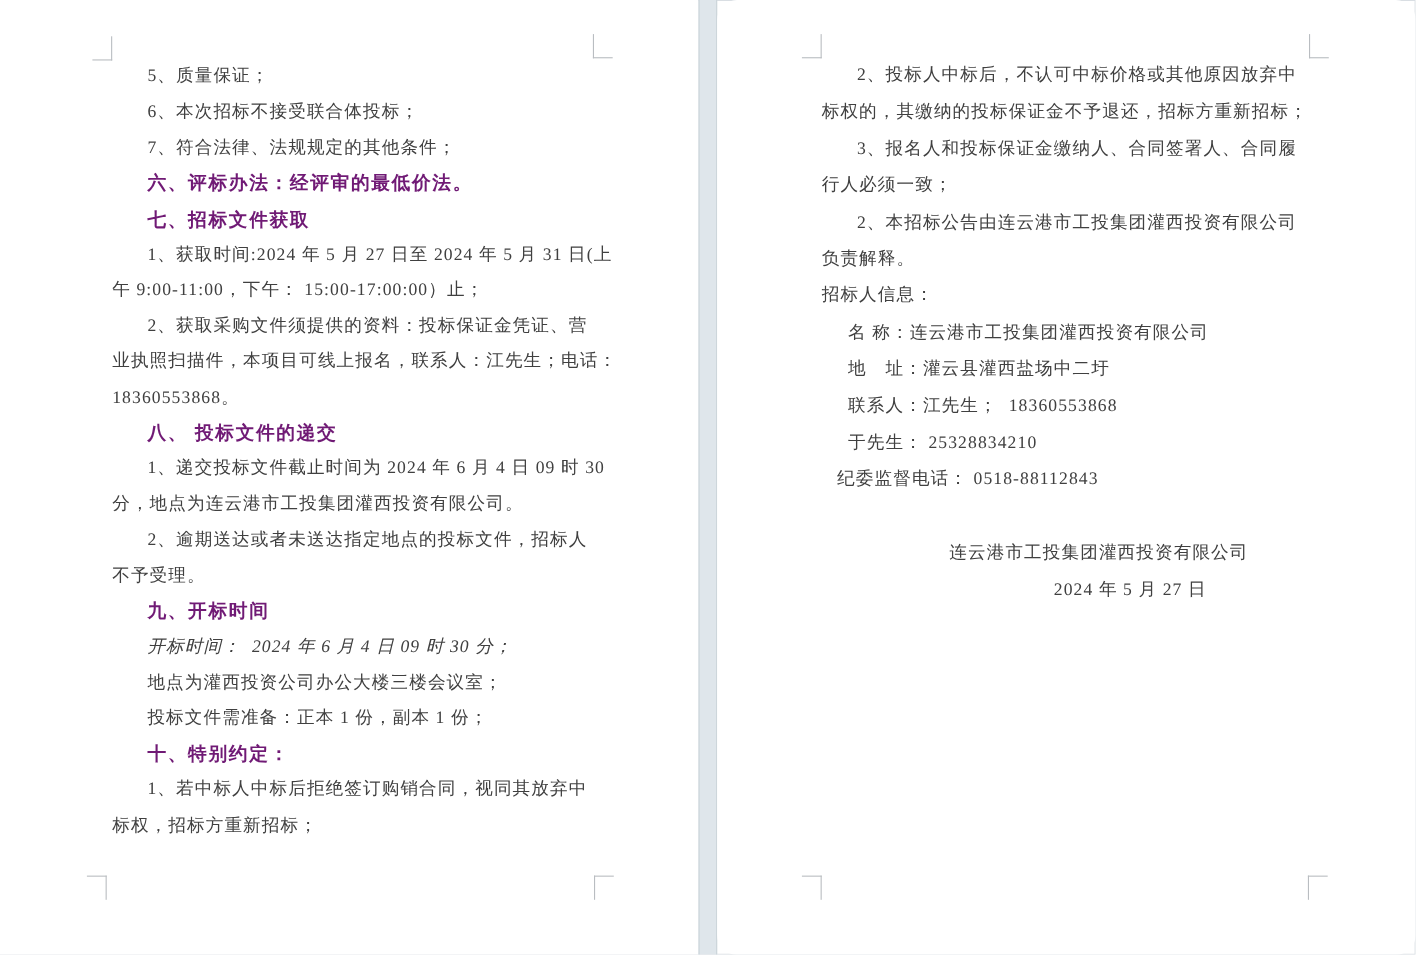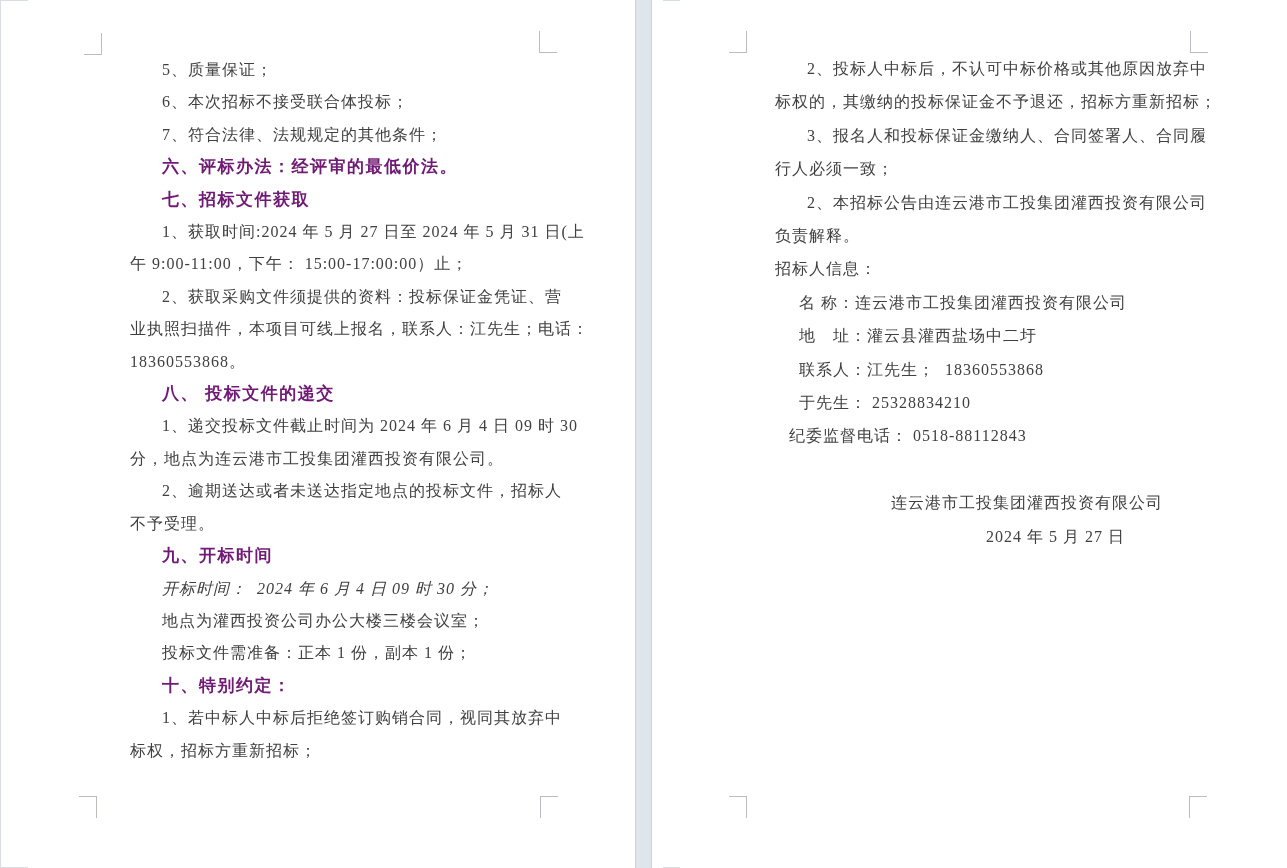--- a/index.html
+++ b/index.html
@@ -10,24 +10,23 @@
     background: #ffffff;
     overflow: hidden;
     box-shadow: inset 0 0 0 1px #d9dee3;
     font-family: "Liberation Serif", "DejaVu Serif", serif;
   }
   .page {
     position: absolute;
     top: 0;
     height: 868px;
     background: #ffffff;
-    margin-left: 28px;
   }
   .page-left  { left: 0;     width: 635px; }
-  .page-right { left: 652px; width: 635px; }
+  .page-right { left: 652px; width: 635px; border-radius: 18px; }
   .page-gap {
     position: absolute;
     top: 0;
     left: 635px;
     width: 17px;
     height: 868px;
     background: #dfe6eb;
     border-left: 1px solid #cbd4da;
     border-right: 1px solid #cbd4da;
     box-sizing: border-box;

